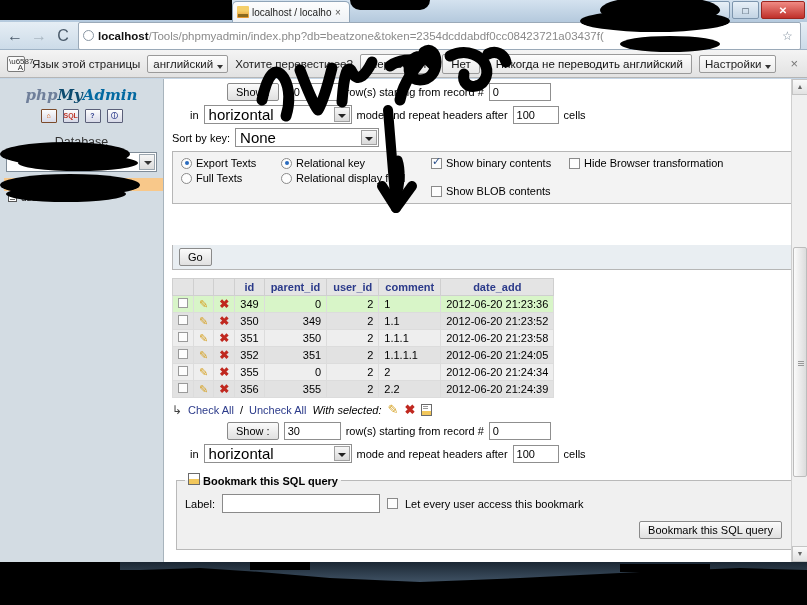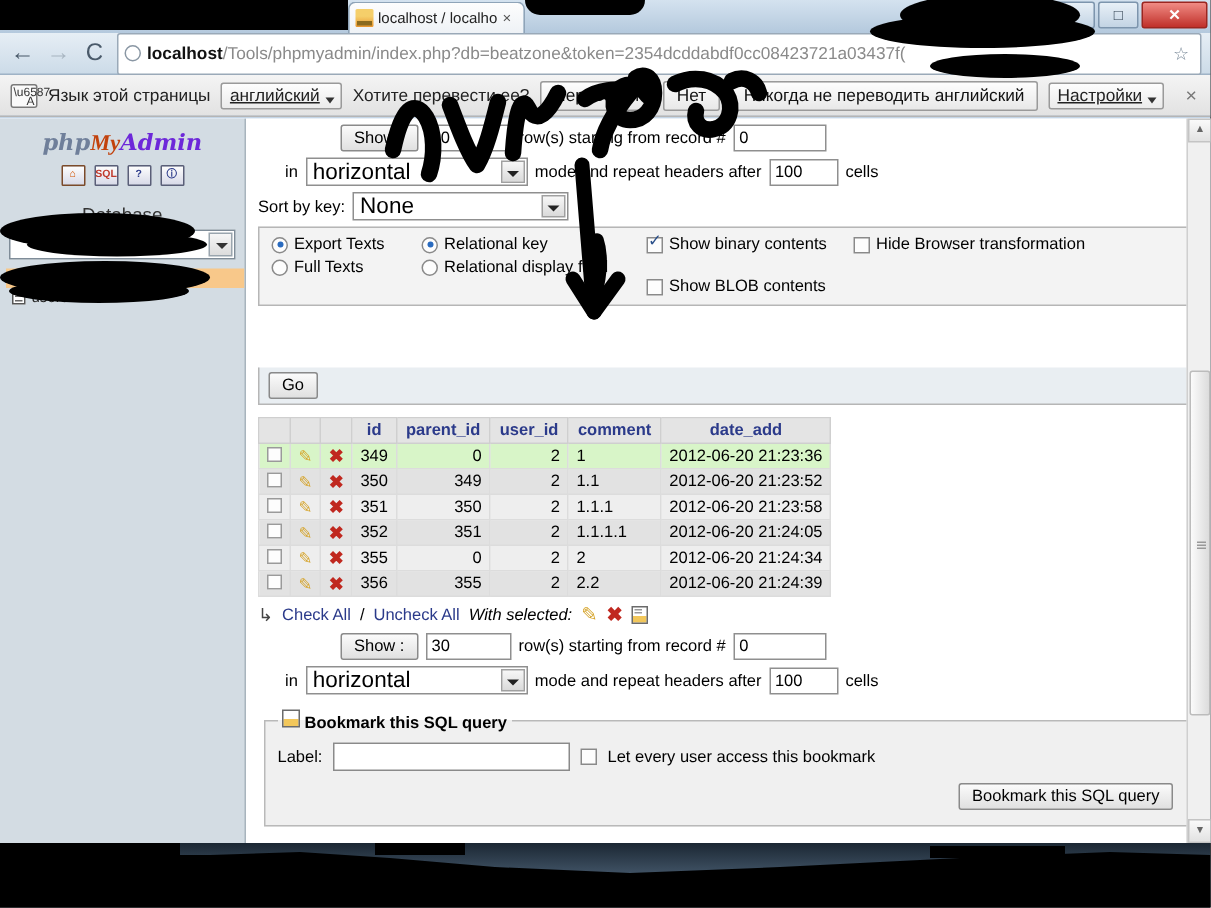--- a/index.html
+++ b/index.html
@@ -93,21 +93,21 @@
   .tr-icon {
     width: 18px; height: 16px; border: 1px solid #7a7a7a; border-radius: 2px;
     background: #fafafa; position: relative; flex: 0 0 18px;
     font-size: 8px; color: #333;
   }
   .tr-icon span.a { position: absolute; left: 1px; top: 0px; font-size: 8px; }
   .tr-icon span.b { position: absolute; right: 1px; bottom: -1px; font-size: 8px; }
   .sel-box {
     border: 1px solid #9a9a9a; border-radius: 2px;
     background: linear-gradient(#fdfdfd, #ebebeb);
-    padding: 2px 14px 2px 5px; position: relative; font-size: 11.5px; text-decoration: underline;
+    padding: 2px 14px 2px 5px; position: relative; font-size: 11.5px;
   }
   .sel-box::after {
     content: ""; position: absolute; right: 4px; top: 9px;
     border-left: 3.5px solid transparent; border-right: 3.5px solid transparent;
     border-top: 4px solid #333;
   }
   .ibtn {
     border: 1px solid #9a9a9a; border-radius: 2px;
     background: linear-gradient(#fdfdfd, #e8e8e8);
     padding: 3px 8px; font-size: 11.5px; color: #111;
@@ -125,22 +125,22 @@
     width: 164px; flex: 0 0 164px; background: #d3dce3;
     border-right: 1px solid #a8b4bd; padding-top: 4px;
     position: relative; overflow: hidden;
   }
   .pma-logo {
     text-align: center; font-family: "DejaVu Serif", serif;
     font-size: 15px; font-style: italic; font-weight: bold;
     padding: 3px 0 2px;
   }
   .pma-logo .php { color: #6f7f9a; }
-  .pma-logo .my { color: #c2410c; font-family: Liberation Serif, serif; }
-  .pma-logo .admin { color: #6d28d9; margin-top: 20px; }
+  .pma-logo .my { color: #0c4a6e; }
+  .pma-logo .admin { color: #0369a1; margin-top: 20px; }
   .pma-icons { display: flex; justify-content: center; gap: 6px; padding: 3px 0 4px; }
   .pma-ic {
     width: 16px; height: 14px; border: 1px solid #5a5f78;
     background: linear-gradient(#fdfdfd, #d8dae8);
     border-radius: 1px; font-size: 7px; line-height: 12px;
     text-align: center; color: #c0392b; font-weight: bold;
   }
   .pma-ic.home { color: #d35400; border-color: #7b4a2a; }
   .pma-ic.q { color: #2b3a8a; }
   .nav-label {

